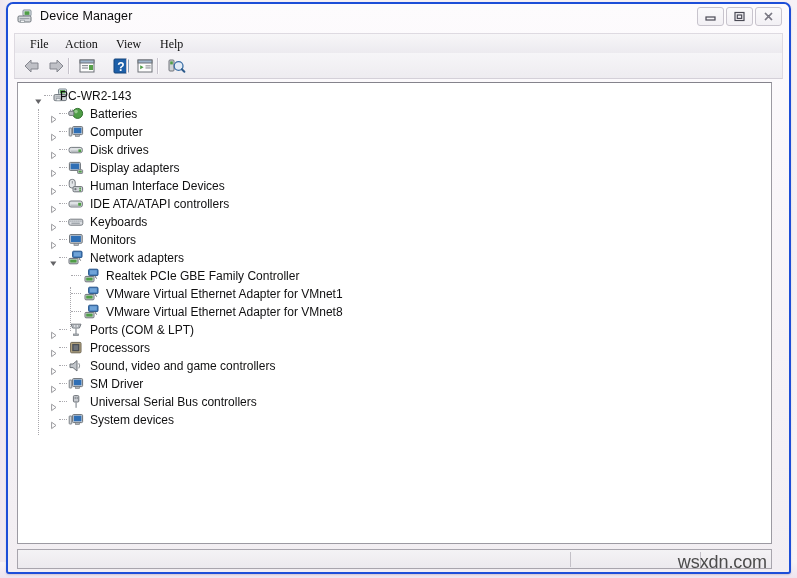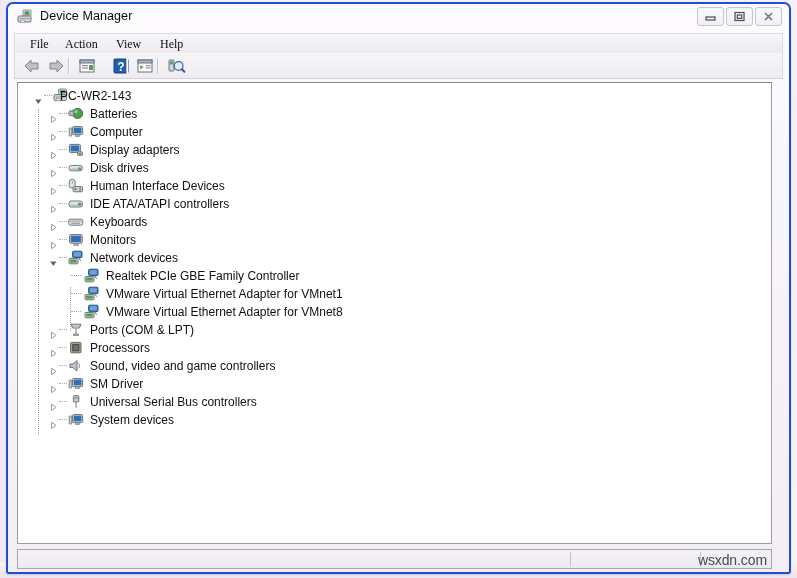--- a/index.html
+++ b/index.html
@@ -221,21 +221,21 @@
   #status-left-text, #status-mid-text {
     position: absolute;
     top: 3px;
     font-size: 11px;
     color: #222;
   }
   #watermark {
     position: absolute;
     right: 4px;
     top: 2px;
-    font-size: 14px;
+    font-size: 18px;
     color: #4b4b4b;
     font-family: "Liberation Sans", sans-serif;
     letter-spacing: -.1px;
   }
 </style>
 </head>
 <body>
 
 <div id="backdrop">
   <div id="backdrop-tint-left"></div>
@@ -401,44 +401,44 @@
 
       <div class="node">
         <span class="twisty" style="left:31px">
           <svg width="9" height="9" viewBox="0 0 9 9">
               <path d="M2.6 1.2 L7.0 4.4 L2.6 7.6 Z" fill="none" stroke="#9a9a9e" stroke-width="1"></path>
             </svg>
         </span>
         <span class="dots" style="left:41px; width:8px;"></span>
         <span class="node-icon" style="left:50px">
           <svg width="16" height="16" viewBox="0 0 16 16">
+            <rect x="1" y="5.4" width="13.4" height="5.4" rx="2.2" fill="#dfe2e5" stroke="#767b81" stroke-width="1"></rect>
+            <rect x="2.6" y="8.6" width="8" height="1.2" fill="#b0b5ba"></rect>
+            <rect x="10.4" y="7.4" width="2.8" height="2.6" fill="#4f9d46"></rect>
+          </svg>
+        </span>
+        <span class="node-label" style="left:72px">Disk drives</span>
+      </div>
+
+      <div class="node">
+        <span class="twisty" style="left:31px">
+          <svg width="9" height="9" viewBox="0 0 9 9">
+              <path d="M2.6 1.2 L7.0 4.4 L2.6 7.6 Z" fill="none" stroke="#9a9a9e" stroke-width="1"></path>
+            </svg>
+        </span>
+        <span class="dots" style="left:41px; width:8px;"></span>
+        <span class="node-icon" style="left:50px">
+          <svg width="16" height="16" viewBox="0 0 16 16">
             <rect x="1.4" y="2.4" width="11" height="8" rx="1" fill="#cfd3d7" stroke="#6a7076" stroke-width="1"></rect>
             <rect x="2.6" y="3.5" width="8.6" height="5.8" fill="#2f6fb5"></rect>
             <rect x="9.6" y="9.8" width="5" height="3.6" rx=".6" fill="#d6d9dd" stroke="#71767c" stroke-width=".9"></rect>
             <rect x="10.5" y="10.7" width="3.2" height="1.9" fill="#4f9d46"></rect>
           </svg>
         </span>
         <span class="node-label" style="left:72px">Display adapters</span>
-      </div>
-
-      <div class="node">
-        <span class="twisty" style="left:31px">
-          <svg width="9" height="9" viewBox="0 0 9 9">
-              <path d="M2.6 1.2 L7.0 4.4 L2.6 7.6 Z" fill="none" stroke="#9a9a9e" stroke-width="1"></path>
-            </svg>
-        </span>
-        <span class="dots" style="left:41px; width:8px;"></span>
-        <span class="node-icon" style="left:50px">
-          <svg width="16" height="16" viewBox="0 0 16 16">
-            <rect x="1" y="5.4" width="13.4" height="5.4" rx="2.2" fill="#dfe2e5" stroke="#767b81" stroke-width="1"></rect>
-            <rect x="2.6" y="8.6" width="8" height="1.2" fill="#b0b5ba"></rect>
-            <rect x="10.4" y="7.4" width="2.8" height="2.6" fill="#4f9d46"></rect>
-          </svg>
-        </span>
-        <span class="node-label" style="left:72px">Disk drives</span>
       </div>
 
       <div class="node">
         <span class="twisty" style="left:31px">
           <svg width="9" height="9" viewBox="0 0 9 9">
               <path d="M2.6 1.2 L7.0 4.4 L2.6 7.6 Z" fill="none" stroke="#9a9a9e" stroke-width="1"></path>
             </svg>
         </span>
         <span class="dots" style="left:41px; width:8px;"></span>
         <span class="node-icon" style="left:50px">
@@ -520,21 +520,21 @@
         <span class="dots" style="left:41px; width:8px;"></span>
         <span class="node-icon" style="left:50px">
           <svg width="16" height="16" viewBox="0 0 16 16">
             <rect x="4.6" y="1.2" width="9.4" height="6.4" rx="1" fill="#3f78b8" stroke="#27558b" stroke-width="1"></rect>
             <rect x="5.8" y="2.2" width="7" height="4.2" fill="#6fa3d8"></rect>
             <rect x="1" y="8.4" width="9" height="5.4" rx="1" fill="#cfd3d7" stroke="#6d7278" stroke-width="1"></rect>
             <rect x="2.2" y="9.6" width="6.4" height="3" fill="#4f9d46"></rect>
             <path d="M10.6 7.6 L12.6 10.6" stroke="#5d6268" stroke-width="1"></path>
           </svg>
         </span>
-        <span class="node-label" style="left:72px">Network devices</span>
+        <span class="node-label" style="left:72px">Network adapters</span>
       </div>
 
       <span class="vline" style="left:52px; top:200px; height:44px;"></span>
 
       <div class="node">
         <span class="dots" style="left:53px; width:10px;"></span>
         <span class="node-icon" style="left:66px">
           <svg width="16" height="16" viewBox="0 0 16 16">
             <rect x="4.6" y="1.2" width="9.4" height="6.4" rx="1" fill="#3f78b8" stroke="#27558b" stroke-width="1"></rect>
             <rect x="5.8" y="2.2" width="7" height="4.2" fill="#6fa3d8"></rect>

